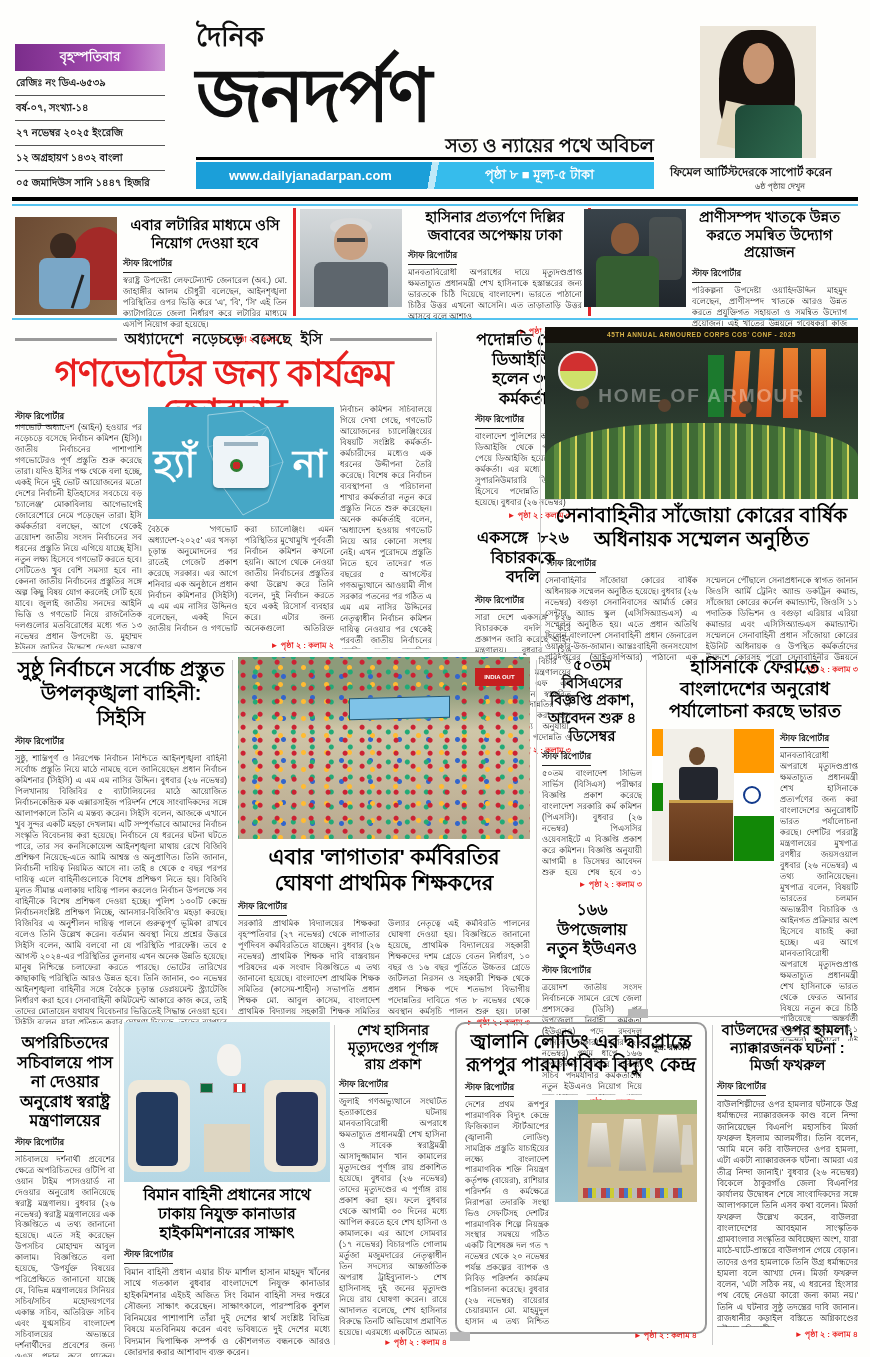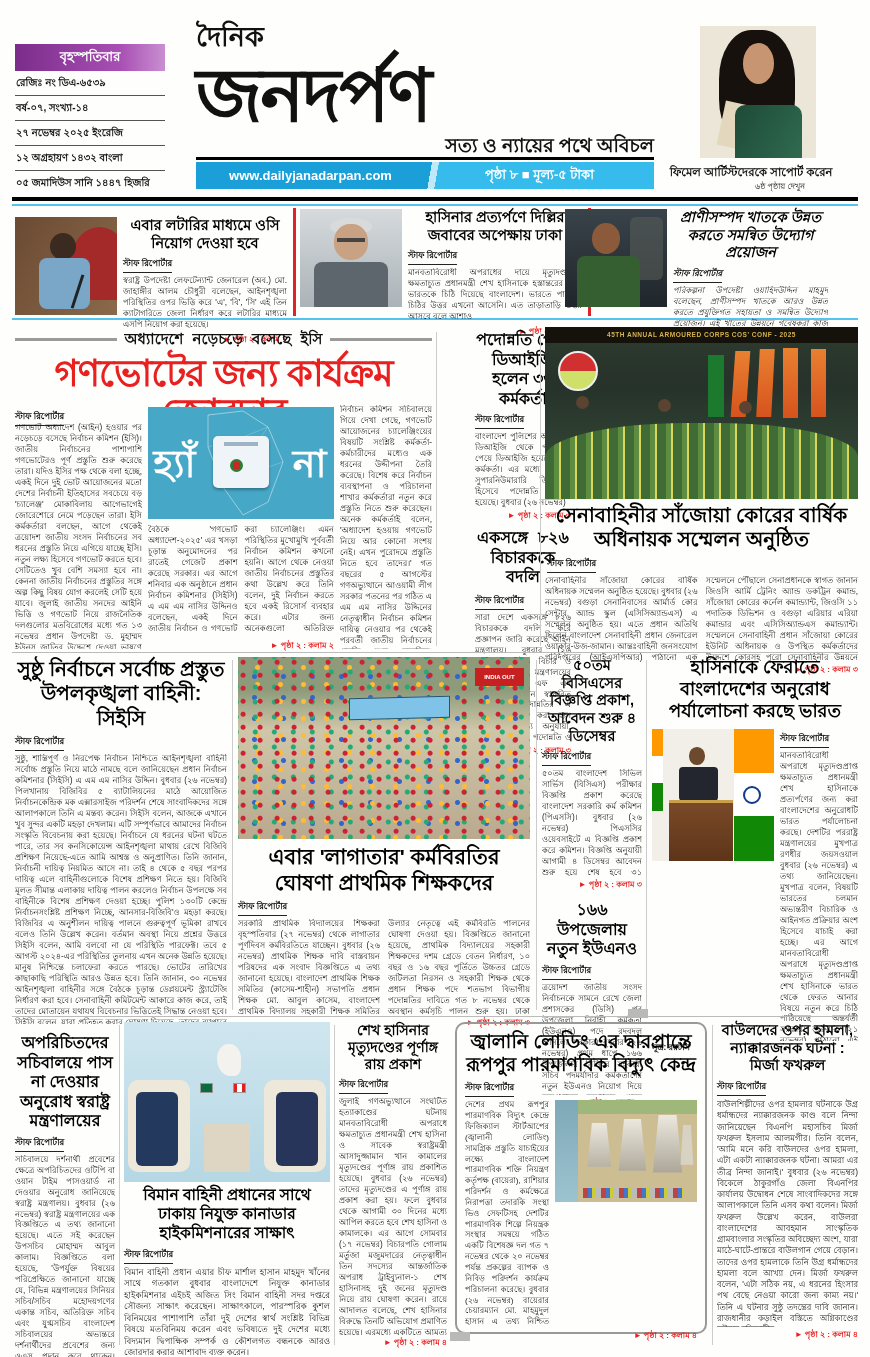--- a/index.html
+++ b/index.html
@@ -38,21 +38,21 @@
   .kicker{display:flex;align-items:center;gap:8px;}
   .kicker:before,.kicker:after{content:"";flex:1;height:3px;background:#9a9a9a;}
   .kicker span{font-size:15px;font-weight:800;white-space:nowrap;font-family:Liberation Mono, monospace;}
   .leadhl{font-size:37px;font-weight:800;color:#e8201f;text-align:center;line-height:1.05;letter-spacing:-1px;}
   .gfx{position:absolute;background:#46a7c6;}
   .gfx .word{position:absolute;color:#fff;font-weight:800;font-size:38px;top:24%;}
   .col2wrap{column-count:2;column-gap:7px;}
   .boxed{border:2px solid #999;border-radius:10px;padding:6px 8px;box-sizing:border-box;}
   .decor{position:absolute;background:#b9b9b9;}
   .src{font-size:8.2px;font-weight:bold;}
-  .cap{font-weight:bold;font-size:11.5px;text-align:center;}
+  .cap{font-weight:bold;font-size:11.5px;text-align:center;font-family:Liberation Serif, serif;}
   .capsub{font-size:8px;text-align:center;}
 </style>
 </head>
 <body>
 
 <div id="page">
 
   <div class="abs" style="left:15px;top:44px;width:150px;">
     <div class="weekday">বৃহস্পতিবার</div>
     <div class="inforow">রেজিঃ নং ডিএ-৬৫৩৯</div>
@@ -112,21 +112,21 @@
       <div class="s" style="left:14%;top:54%;width:72%;height:46%;background:#5e666d;border-radius:8px 8px 0 0;"></div>
     </div>
     <div class="tcontent">
       <div class="hl t-hl">হাসিনার প্রত্যর্পণে দিল্লির জবাবের অপেক্ষায় ঢাকা</div>
       <div><span class="byline">স্টাফ রিপোর্টার</span></div>
       <div class="body t-body">মানবতাবিরোধী অপরাধের দায়ে মৃত্যুদণ্ডপ্রাপ্ত ক্ষমতাচ্যুত প্রধানমন্ত্রী শেখ হাসিনাকে হস্তান্তরের জন্য ভারতকে চিঠি দিয়েছে বাংলাদেশ। ভারতে পাঠানো চিঠির উত্তর এখনো আসেনি। এত তাড়াতাড়ি উত্তর আসবে বলে আশাও</div>
       <div class="jump">► পৃষ্ঠা ২ : কলাম ১</div>
     </div>
   </div>
 
-  <div class="tstory" style="left:565px;top:209px;width:263px;font-style:italic;">
+  <div class="tstory" style="left:584px;top:209px;width:263px;">
     <div class="ph tphoto" style="background:linear-gradient(#39434a,#20262b);">
       <div class="s" style="right:4%;top:8%;width:32%;height:64%;background:#565b58;opacity:.6;border-radius:6px;"></div>
       <div class="s" style="left:26%;top:14%;width:28%;height:32%;background:#8a5a3a;border-radius:48%;"></div>
       <div class="s" style="left:12%;top:48%;width:62%;height:52%;background:#355e31;border-radius:8px 8px 0 0;"></div>
     </div>
     <div class="tcontent">
       <div class="hl t-hl">প্রাণীসম্পদ খাতকে উন্নত করতে সমন্বিত উদ্যোগ প্রয়োজন</div>
       <div><span class="byline">স্টাফ রিপোর্টার</span></div>
       <div class="body t-body">পরিকল্পনা উপদেষ্টা ওয়াহিদউদ্দিন মাহমুদ বলেছেন, প্রাণীসম্পদ খাতকে আরও উন্নত করতে প্রযুক্তিগত সহায়তা ও সমন্বিত উদ্যোগ প্রয়োজন। এই খাতের উন্নয়নে গবেষকরা কাজ করছেন। তাছাড়াও দেশের উন্নয়নে বিভিন্ন</div>
       <div class="jump">► পৃষ্ঠা ২ : কলাম ১</div>
@@ -175,20 +175,21 @@
 
   <div class="abs" style="left:545px;top:327px;width:313px;">
     <div class="ph" style="width:313px;height:172px;background:linear-gradient(#2e3b2e,#26322a 35%,#39503a);">
       <div class="s" style="left:0;top:0;width:100%;height:16px;background:#15120c;color:#d6b24a;font-size:6.5px;font-weight:bold;text-align:center;line-height:16px;letter-spacing:.5px;">45TH ANNUAL ARMOURED CORPS COS' CONF - 2025</div>
       <div class="s" style="left:4%;top:14%;width:36px;height:36px;border-radius:50%;background:linear-gradient(#d13030 50%,#cfe06a 50%);border:2px solid #eee;"></div>
       <div class="s" style="left:52%;top:16%;width:16px;height:62px;background:#1c7a2e;"></div>
       <div class="s" style="left:60%;top:14%;width:15px;height:66px;background:linear-gradient(#e98030,#d6531e);transform:skewX(-4deg);"></div>
       <div class="s" style="left:68%;top:13%;width:15px;height:68px;background:linear-gradient(#e98030,#d6531e);transform:skewX(-3deg);"></div>
       <div class="s" style="left:76%;top:12%;width:15px;height:70px;background:linear-gradient(#e98030,#d6531e);"></div>
       <div class="s" style="left:85%;top:13%;width:15px;height:68px;background:linear-gradient(#e98030,#d6531e);"></div>
+      <div class="s" style="left:0;top:34%;width:100%;text-align:center;color:rgba(255,255,255,.35);font-weight:800;font-size:19px;letter-spacing:2px;">HOME OF ARMOUR</div>
       <div class="s" style="left:10%;top:40%;width:13px;height:13px;border-radius:50%;background:#5a4330;"></div>
       <div class="s" style="left:36%;top:42%;width:13px;height:13px;border-radius:50%;background:#5a4330;"></div>
       <div class="s" style="left:62%;top:43%;width:13px;height:13px;border-radius:50%;background:#5a4330;"></div>
       <div class="s" style="left:0;bottom:0;width:100%;height:44%;background:repeating-linear-gradient(90deg,#3f6b35 0 9px,#5e8d3f 9px 14px,#d9d65a 14px 16px);border-radius:45% 45% 0 0;"></div>
     </div>
     <div class="hl" style="font-size:20px;margin-top:4px;">সেনাবাহিনীর সাঁজোয়া কোরের বার্ষিক অধিনায়ক সম্মেলন অনুষ্ঠিত</div>
     <div style="margin-left:2px;"><span class="byline">স্টাফ রিপোর্টার</span></div>
     <div style="display:flex;gap:8px;">
       <div class="body" style="flex:1;height:86px;">সেনাবাহিনীর সাঁজোয়া কোরের বার্ষিক অধিনায়ক সম্মেলন অনুষ্ঠিত হয়েছে। বুধবার (২৬ নভেম্বর) বগুড়া সেনানিবাসের আর্মার্ড কোর সেন্টার অ্যান্ড স্কুল (এসিসিঅ্যান্ডএস) এ সম্মেলন অনুষ্ঠিত হয়। এতে প্রধান অতিথি ছিলেন বাংলাদেশ সেনাবাহিনী প্রধান জেনারেল ওয়াকার-উজ-জামান। আন্তঃবাহিনী জনসংযোগ পরিদপ্তরের (আইএসপিআর) পাঠানো এক বিজ্ঞপ্তিতে এ তথ্য জানানো হয়। এতে বলা হয়,</div>
       <div class="body" style="flex:1;height:86px;">সম্মেলনে পৌঁছালে সেনাপ্রধানকে স্বাগত জানান জিওসি আর্মি ট্রেনিং অ্যান্ড ডকট্রিন কমান্ড, সাঁজোয়া কোরের কর্নেল কমান্ড্যান্ট, জিওসি ১১ পদাতিক ডিভিশন ও বগুড়া এরিয়ার এরিয়া কমান্ডার এবং এসিসিঅ্যান্ডএস কমান্ড্যান্ট। সম্মেলনে সেনাবাহিনী প্রধান সাঁজোয়া কোরের ইউনিট অধিনায়ক ও উপস্থিত কর্মকর্তাদের উদ্দেশে কোরসহ পুরো সেনাবাহিনীর উন্নয়নে বিভিন্ন দিকনির্দেশনা দেন। সেনাপ্রধান সাঁজোয়া কোরের গৌরবোজ্জ্বল ঐতিহ্য এবং মাতৃভূমির সেবায় সাঁজোয়া কোরের অবদানের</div>

